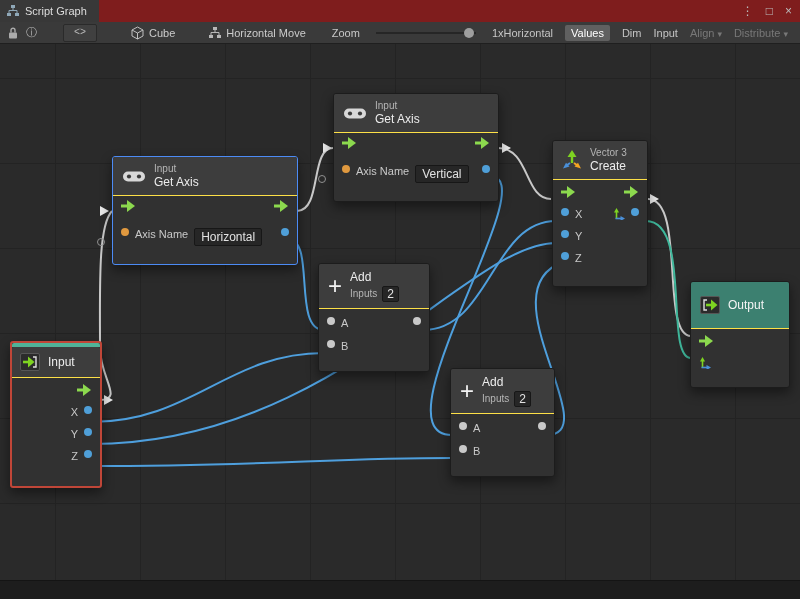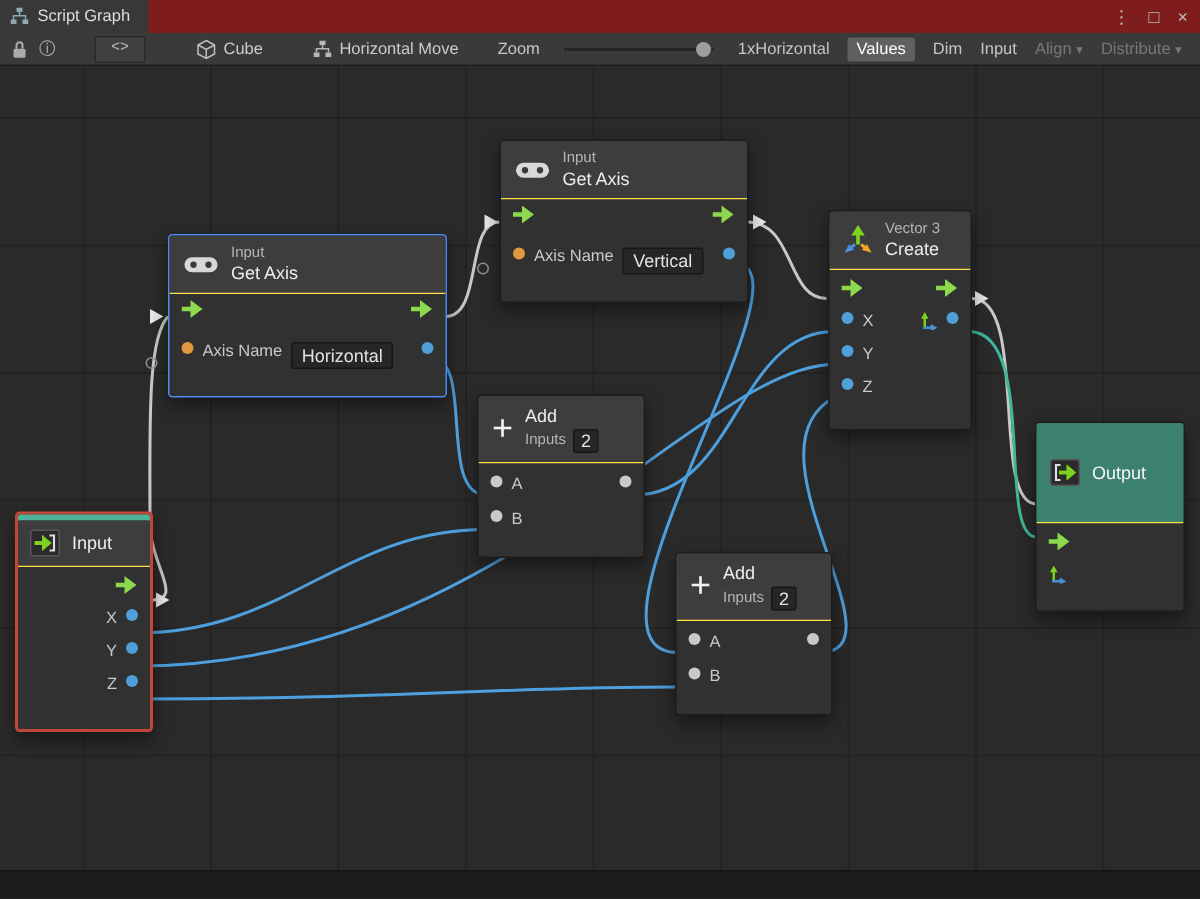--- a/index.html
+++ b/index.html
@@ -274,21 +274,21 @@
         <span class="rowlabel">Y</span>
       </div>
       <div class="nrow" style="height:22px;">
         <span class="dot blue"></span>
         <span class="rowlabel">Z</span>
       </div>
     </div>
   </div>
 
   <div class="node" style="left:690px; top:281px; width:100px;">
-    <div class="nhead teal" style="padding:24px 9px;">
+    <div class="nhead teal" style="padding:14px 9px;">
       <span class="iconbox">
         <svg width="16" height="12" viewBox="0 0 16 12">
           <path d="M5 1 L2 1 L2 11 L5 11" stroke="#e0e0e0" stroke-width="1.4" fill="none"></path>
           <rect x="4" y="4.7" width="6" height="2.6" fill="#7ed321"></rect>
           <path d="M9 0.5 L15.5 6 L9 11.5 Z" fill="#7ed321"></path>
         </svg>
       </span>
       <span class="ntitle">Output</span>
     </div>
     <div class="nbody" style="padding-top:6px;">

